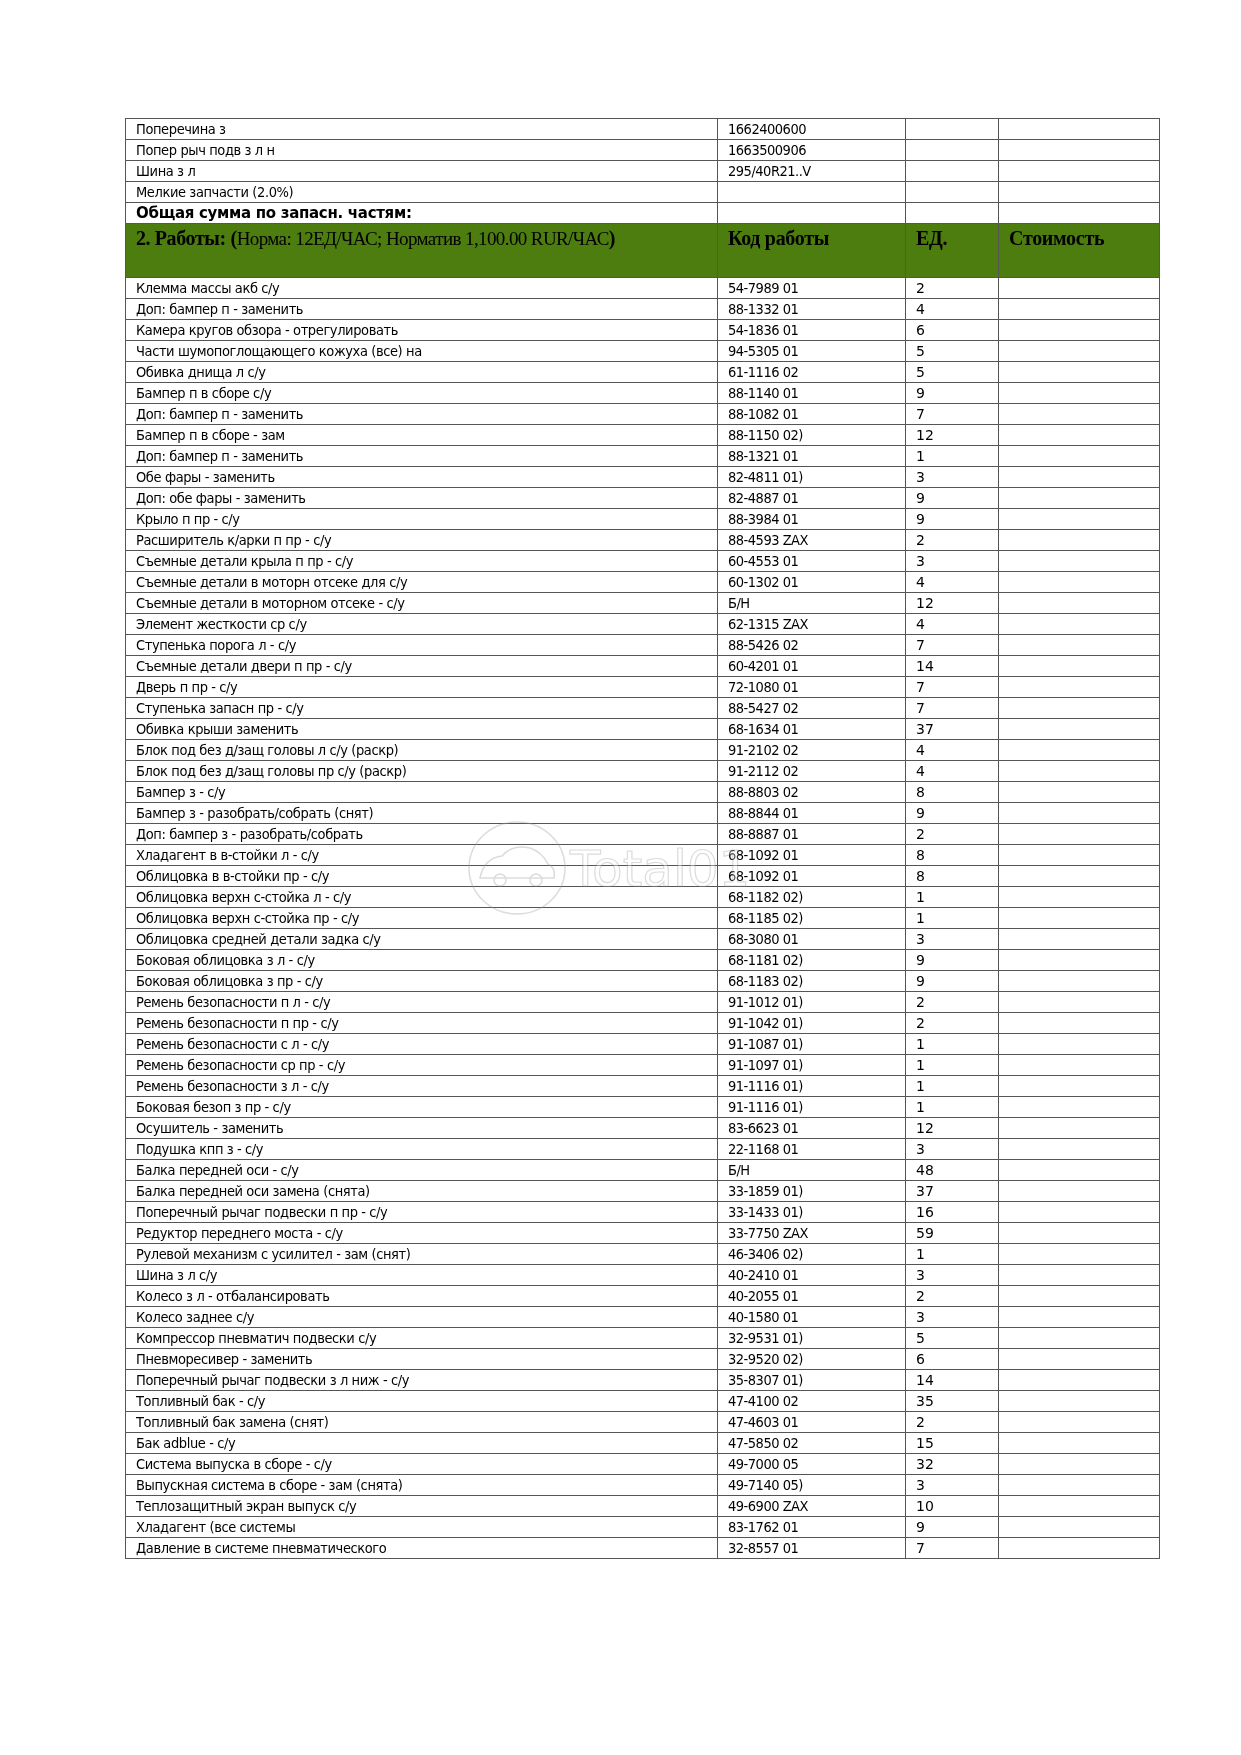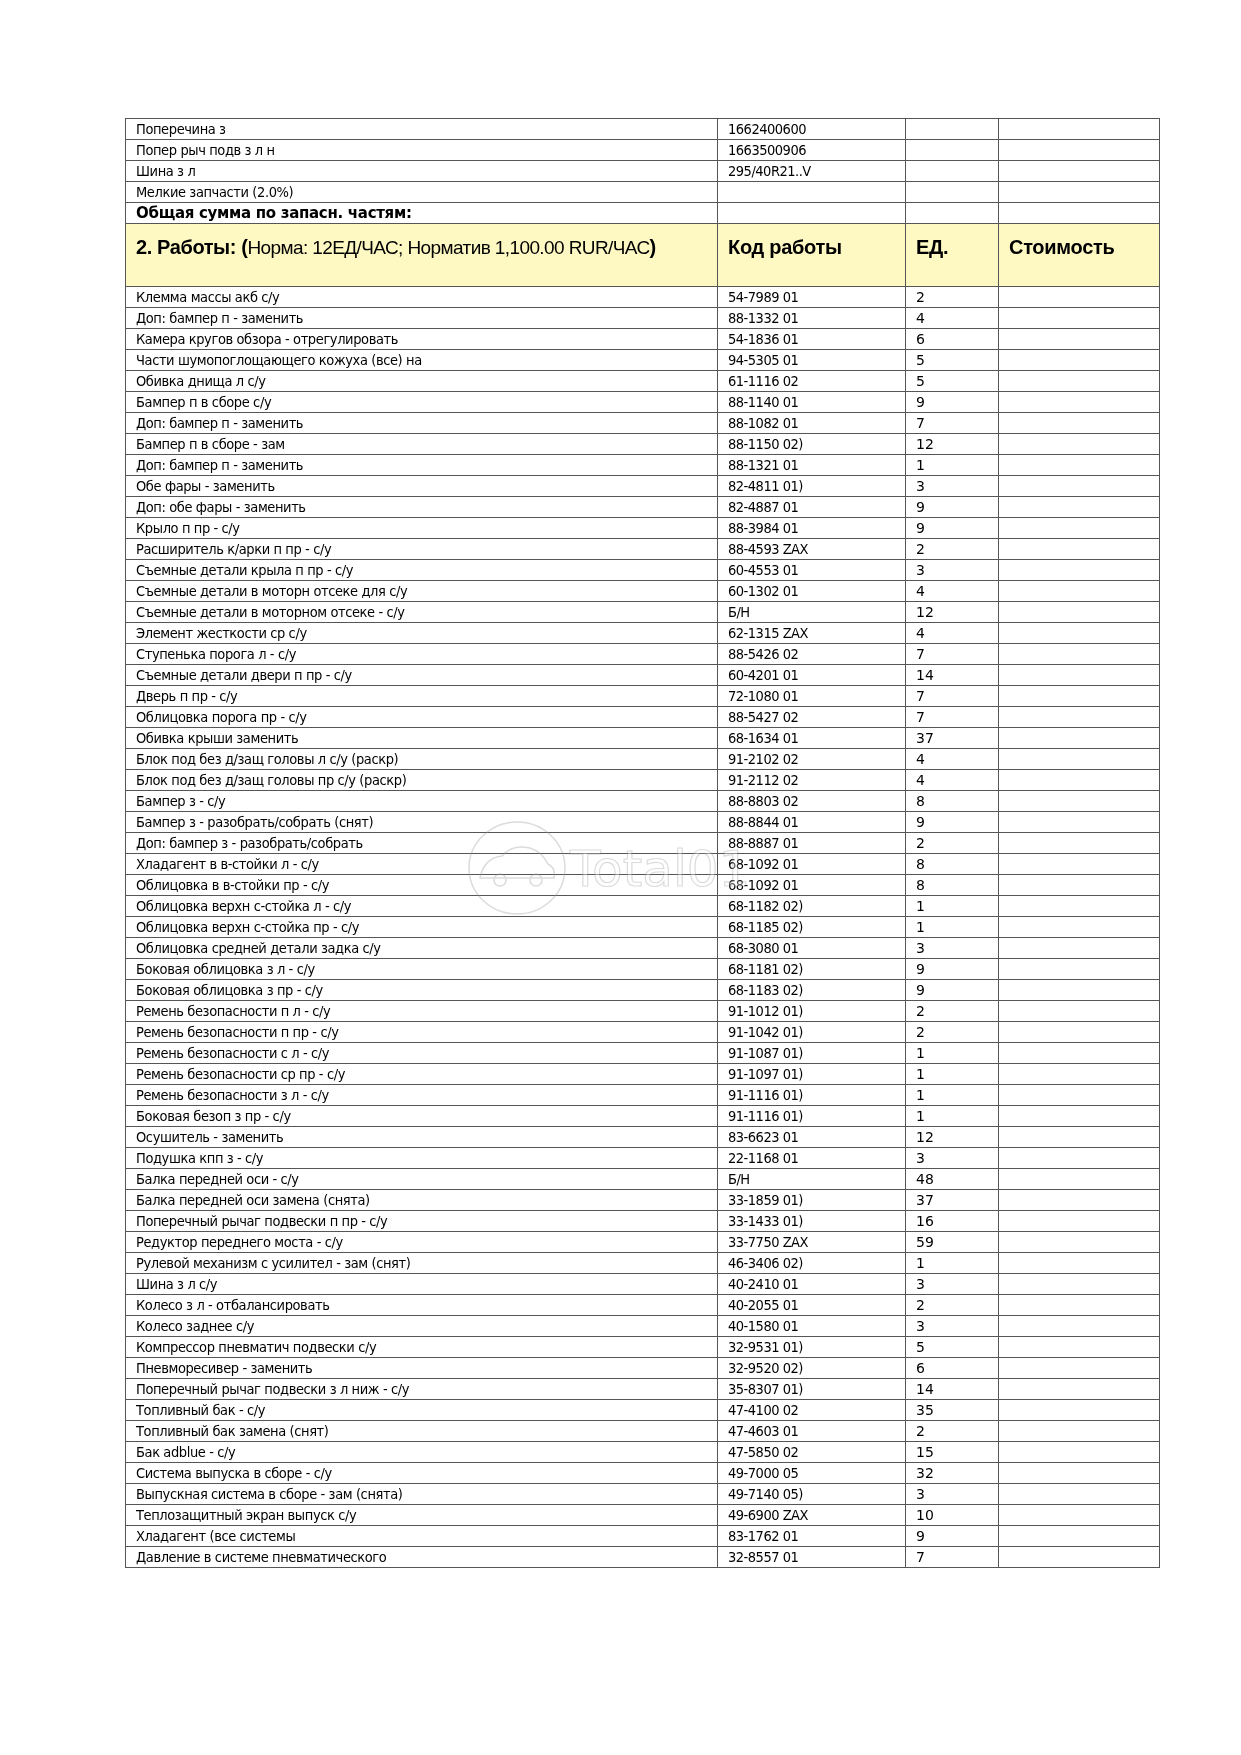--- a/index.html
+++ b/index.html
@@ -50,26 +50,26 @@
     col.c2 { width: 188px; }
     col.c3 { width: 93px; }
     col.c4 { width: 161px; }
     tr.bold td {
       font-weight: bold;
       font-family: "DejaVu Sans", sans-serif;
       font-size: 15px;
       letter-spacing: -0.3px;
     }
     tr.header td {
-      background: #fef9c3;
+      background: #4d7c0f;
       height: 51px;
       line-height: 25px;
-      padding-top: 11px;
+      padding-top: 2px;
       white-space: normal;
-      font-family: Liberation Sans, sans-serif;
+      font-family: Liberation Serif, serif;
     }
     tr.header td .big {
       font-size: 20px;
       font-weight: bold;
       letter-spacing: -0.4px;
     }
     tr.header td .norm {
       font-size: 19px;
       font-weight: normal;
       letter-spacing: -0.6px;
@@ -263,21 +263,21 @@
           <td class="qty">14</td>
           <td></td>
         </tr>
         <tr>
           <td>Дверь п пр - с/у</td>
           <td class="code">72-1080 01</td>
           <td class="qty">7</td>
           <td></td>
         </tr>
         <tr>
-          <td>Облицовка порога пр - с/у</td>
+          <td>Ступенька запасн пр - с/у</td>
           <td class="code">88-5427 02</td>
           <td class="qty">7</td>
           <td></td>
         </tr>
         <tr>
           <td>Обивка крыши заменить</td>
           <td class="code">68-1634 01</td>
           <td class="qty">37</td>
           <td></td>
         </tr>

